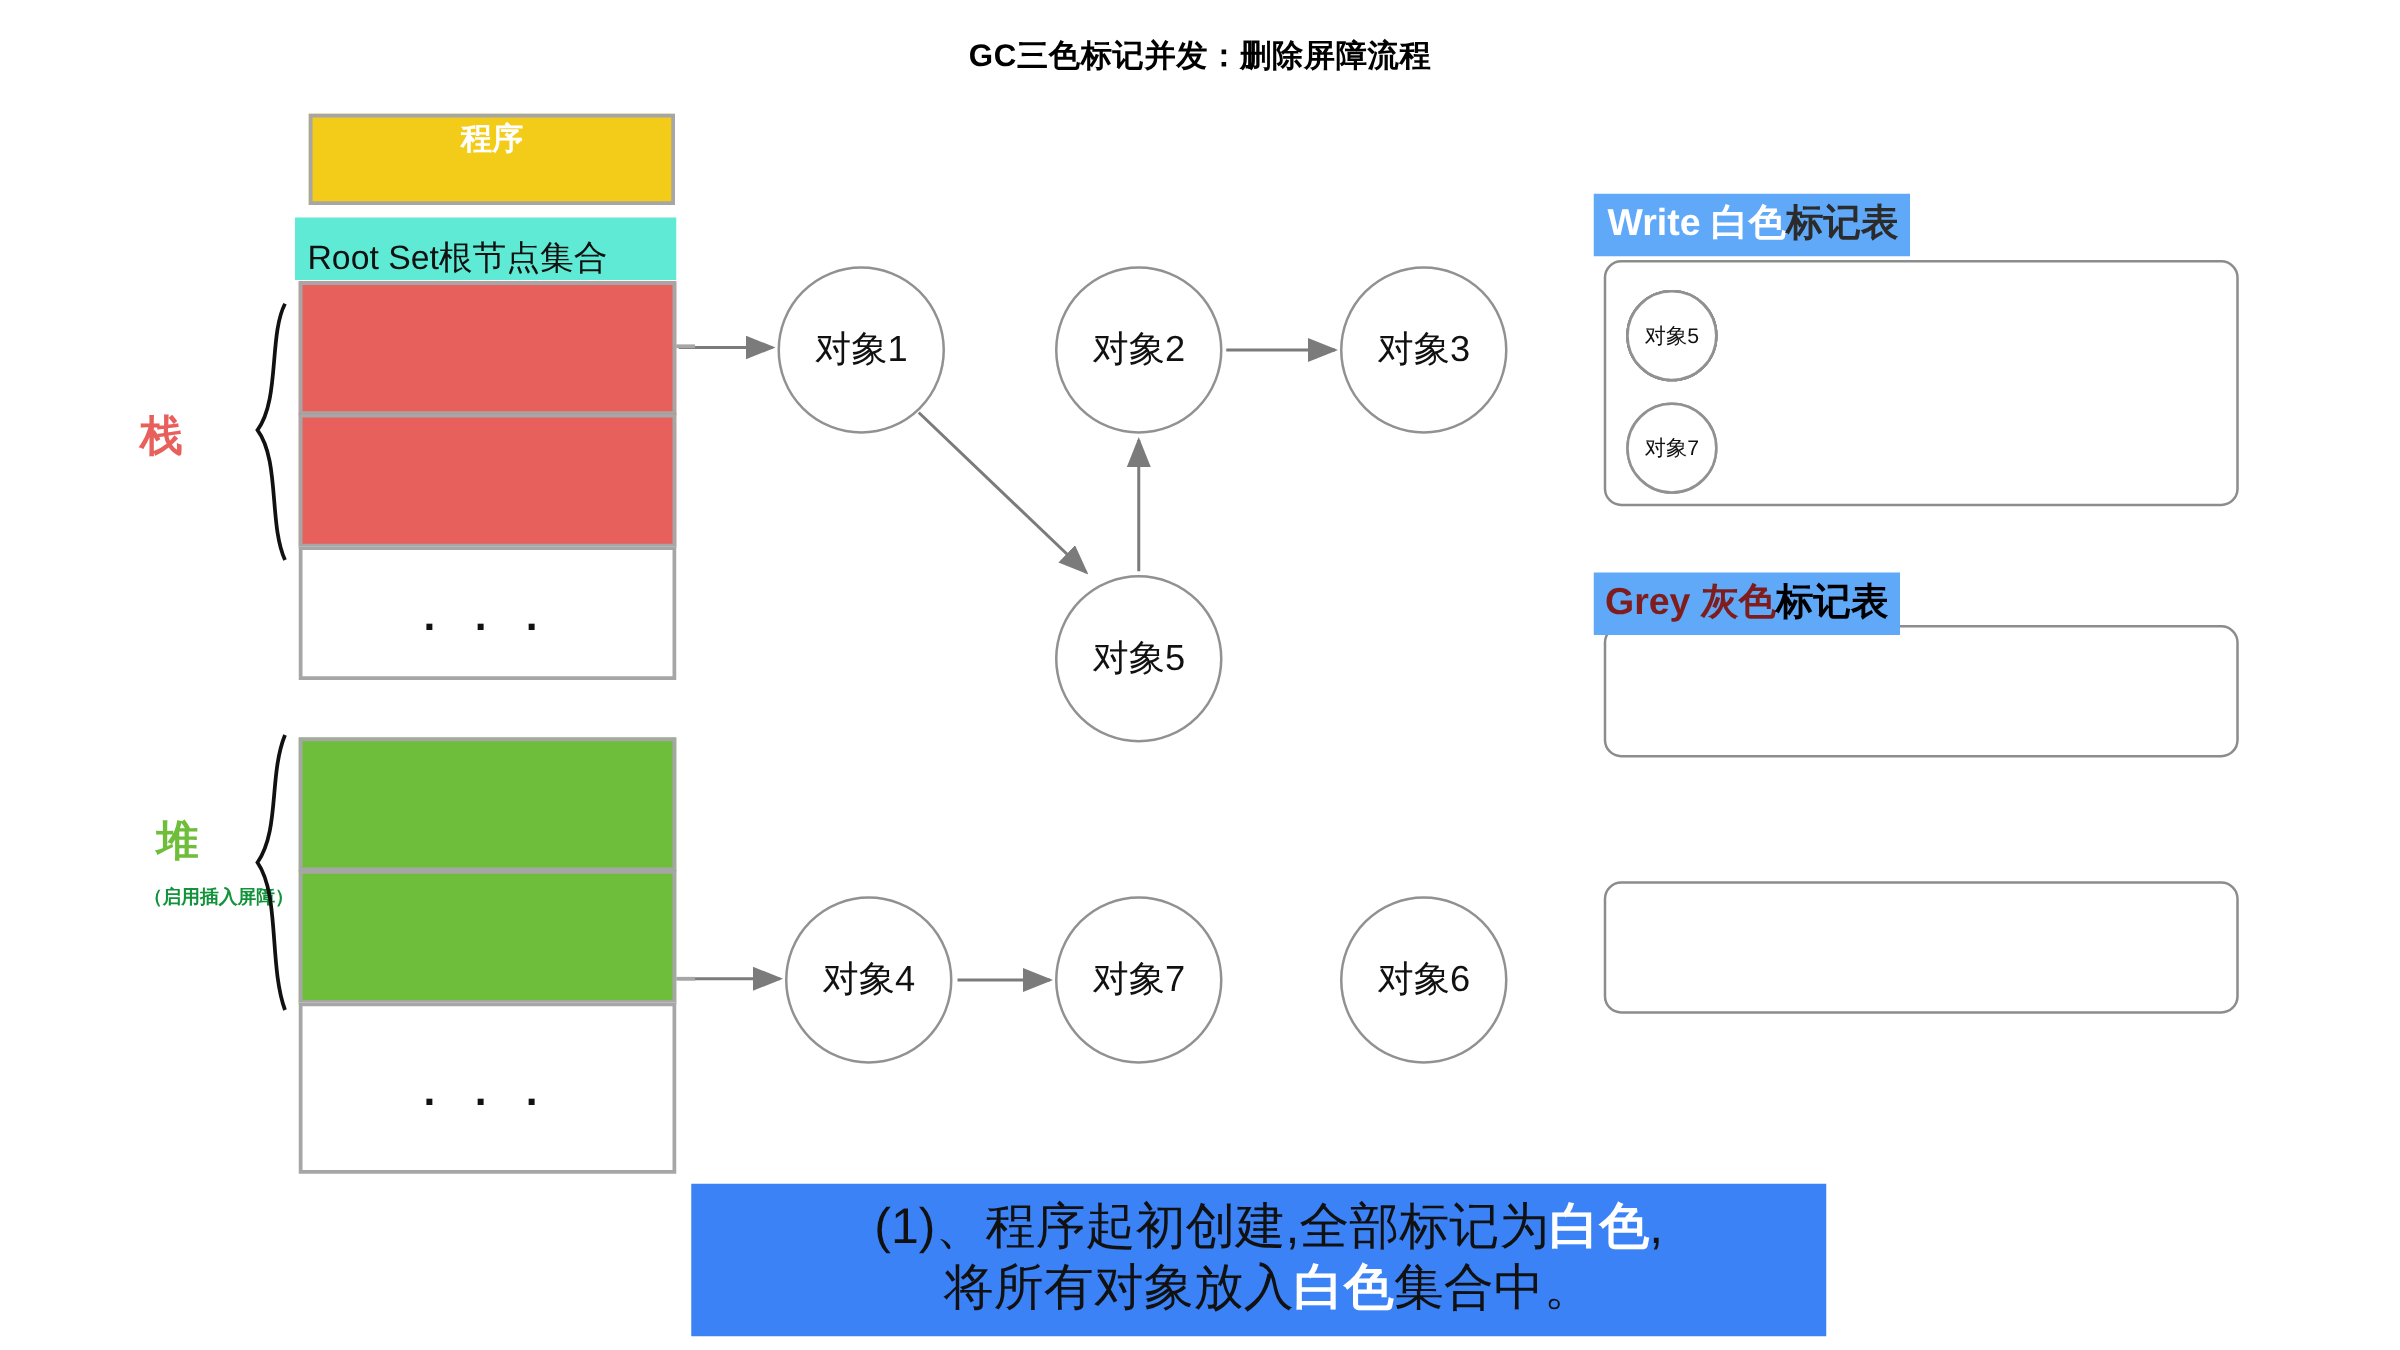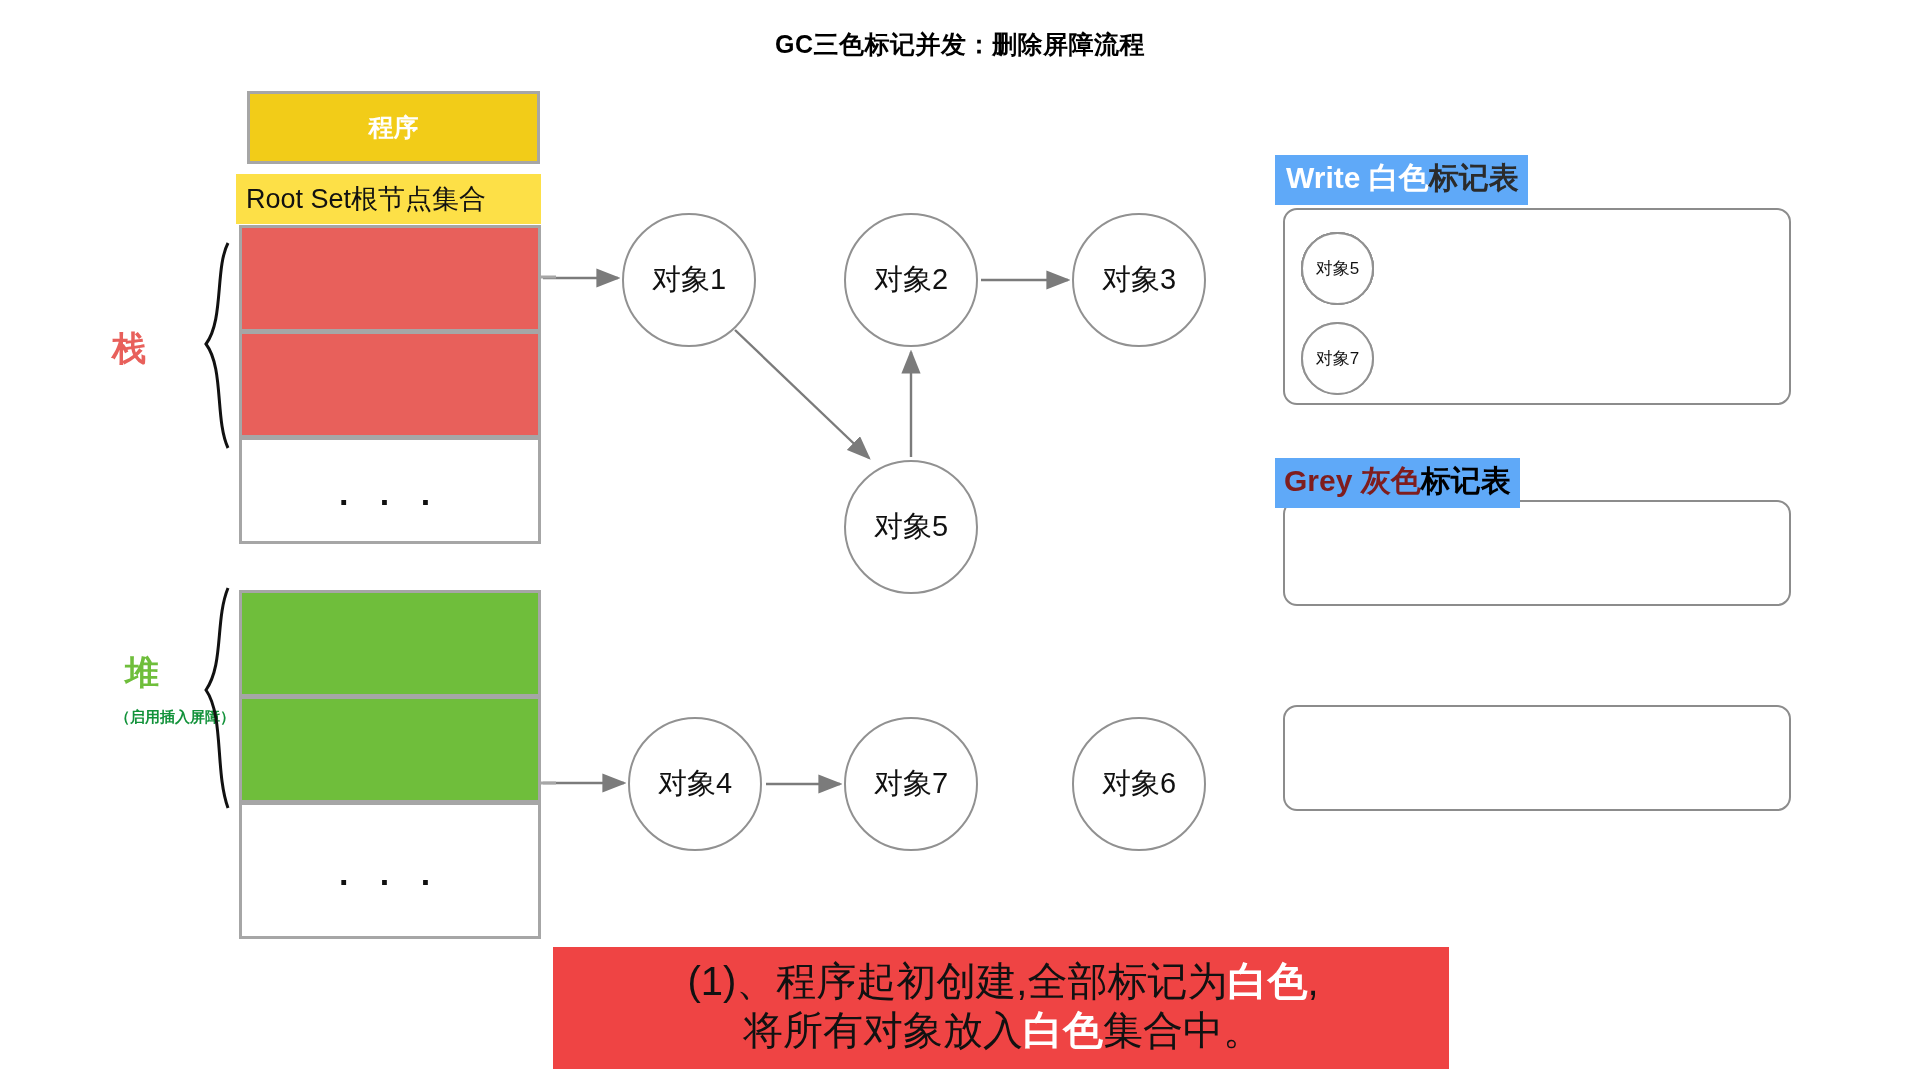--- a/index.html
+++ b/index.html
@@ -7,24 +7,24 @@
        font-family:"Liberation Sans","DejaVu Sans",sans-serif;color:#000;}
   #stage{position:absolute;left:0;top:0;width:1920px;height:1080px;}
 
   
   #title{position:absolute;left:560px;top:28px;width:800px;text-align:center;
          font-size:25px;font-weight:bold;letter-spacing:.5px;}
 
   
   .memblock{position:absolute;box-sizing:border-box;border:3px solid #a6a6a6;}
   #prog{left:247px;top:91px;width:293px;height:73px;background:#F2CC18;
-        display:flex;align-items:center;justify-content:center;
+        display:flex;justify-content:center;
         color:#ffffff;font-size:25px;font-weight:bold;}
   #rootset{position:absolute;left:236px;top:174px;width:305px;height:50px;
-           background:#fde047;display:flex;align-items:center;
+           background:#5eead4;display:flex;align-items:flex-end;
            padding-left:10px;box-sizing:border-box;font-size:27px;color:#111;}
   #r1{left:239px;top:225px;width:302px;height:107px;background:#E8605B;}
   #r2{left:239px;top:331px;width:302px;height:107px;background:#E8605B;}
   #w1{left:239px;top:437px;width:302px;height:107px;background:#ffffff;}
   #g1{left:239px;top:590px;width:302px;height:107px;background:#6FBE3B;}
   #g2{left:239px;top:696px;width:302px;height:107px;background:#6FBE3B;}
   #w2{left:239px;top:802px;width:302px;height:137px;background:#ffffff;}
   .dots{display:flex;align-items:center;justify-content:center;
         font-size:34px;letter-spacing:11px;color:#111;font-weight:bold;
         height:100%;padding-top:6px;box-sizing:border-box;}
@@ -49,21 +49,21 @@
   
   .tbl-box{position:absolute;box-sizing:border-box;border:2px solid #8c8c8c;
            border-radius:14px;background:#fff;}
   .tbl-hdr{position:absolute;background:#5FA9F8;font-size:30px;font-weight:bold;
            padding:3px 9px 6px 9px;white-space:nowrap;z-index:5;}
   .hw{color:#ffffff;} .hgrey{color:#7f1d1d;} .hblk{color:#000000;}
   .tail-dark{color:#2b2b2b;} .tail-blk{color:#000000;} .tail-grey{color:#8A8A8A;}
 
   
   #caption{position:absolute;left:553px;top:947px;width:892px;
-           background:#ef4444;padding:10px 0 14px 4px;text-align:center;
+           background:#3b82f6;padding:10px 0 14px 16px;text-align:center;
            font-size:40px;line-height:1.22;color:#111;}
   #caption b{color:#ffffff;font-weight:bold;}
   svg{position:absolute;left:0;top:0;width:1920px;height:1080px;
       pointer-events:none;overflow:visible;}
 </style>
 </head>
 <body>
 
 <div id="stage">
 

